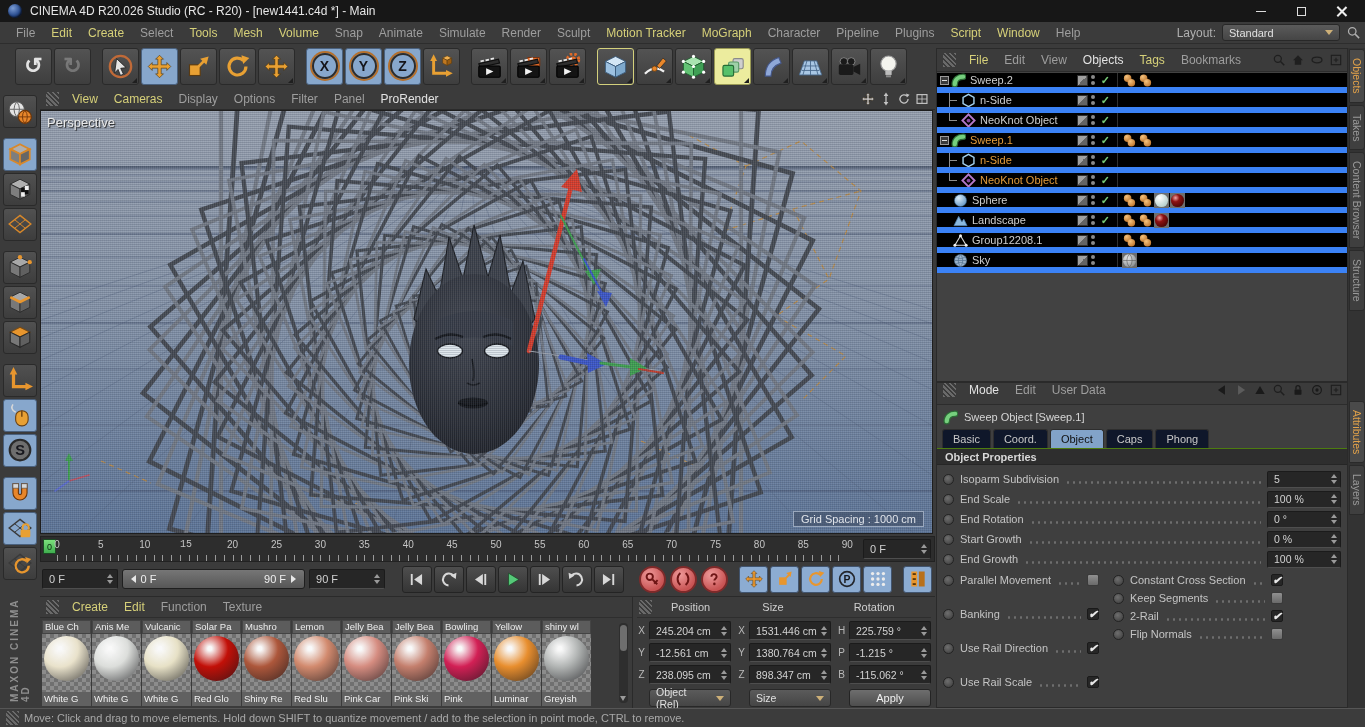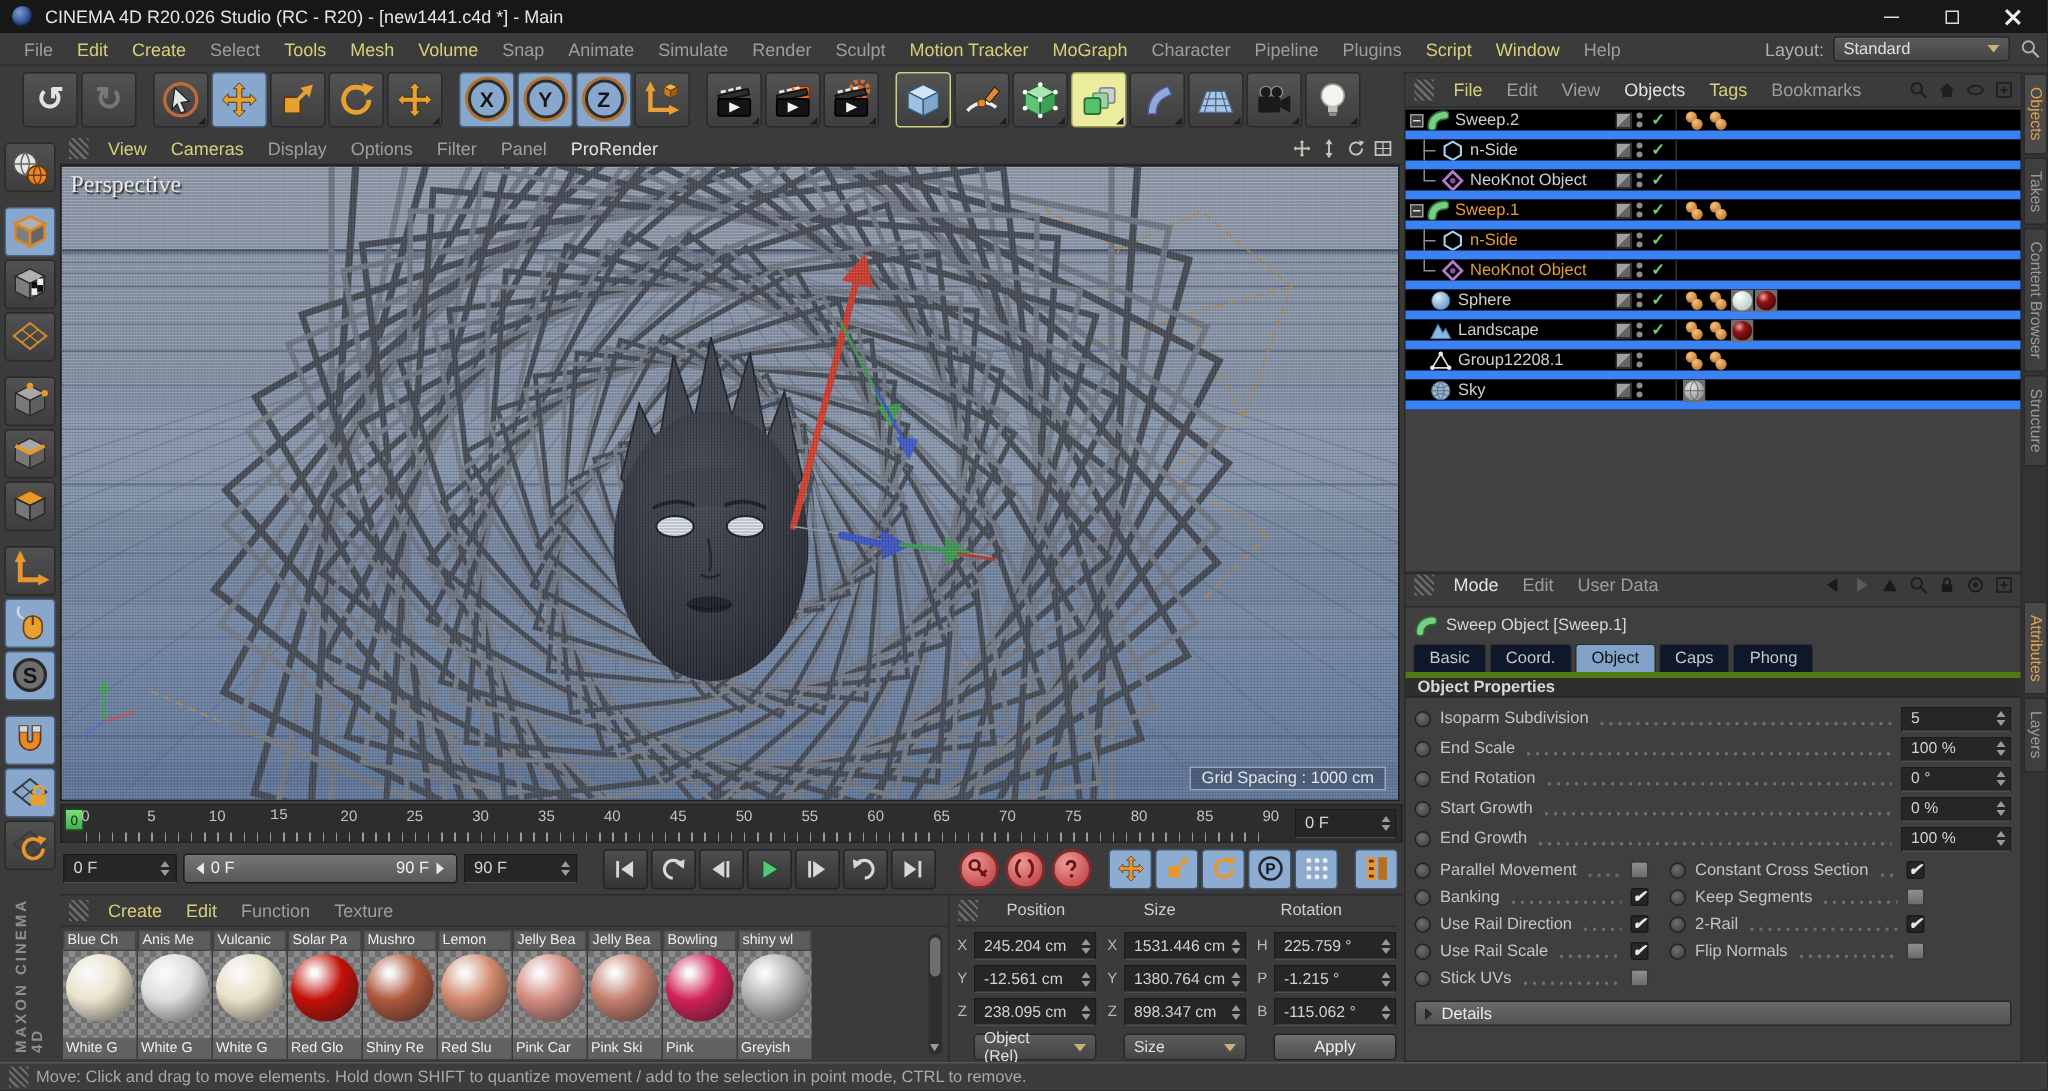--- a/index.html
+++ b/index.html
@@ -57,21 +57,21 @@
 
   
   .viewport{position:absolute;left:40px;top:88px;width:895px;height:448px;background:#3b3b3b;}
   .vp-menu{height:22px;display:flex;align-items:center;border-bottom:1px solid #2b2b2b;padding:0 4px;}
   .grip{width:13px;height:14px;margin:0 5px 0 2px;background-image:repeating-linear-gradient(45deg,#6a6a6a 0 1.5px,transparent 1.5px 3.5px);}
   .vp-icons{margin-left:auto;display:flex;gap:4px;padding-right:2px;}
   .vp-icons .icon{width:14px;height:14px;}
   .vp-canvas{position:relative;width:893px;height:424px;border:1px solid #1e1e1e;box-shadow:inset 0 0 0 1px #6d87a8;overflow:hidden;}
   #scene{position:absolute;left:0;top:0;width:893px;height:424px;}
   .dither{position:absolute;inset:0;pointer-events:none;background-image:repeating-linear-gradient(0deg,rgba(35,45,66,.18) 0 1px,transparent 1px 2px),repeating-linear-gradient(90deg,rgba(225,228,236,.10) 0 1px,transparent 1px 2px);}
-  .vp-label{position:absolute;left:6px;top:4px;color:#e8e8e8;text-shadow:1px 1px 1px #222;font-size:16px;font-family:Liberation Serif, serif;}
+  .vp-label{position:absolute;left:6px;top:4px;color:#e8e8e8;text-shadow:1px 1px 1px #222;font-size:13px;}
   .grid-info{position:absolute;right:8px;bottom:6px;color:#e0e4ea;background:rgba(60,72,95,.55);border:1px solid #9aa8bd;padding:1px 7px;font-size:11px;}
 
   
   .ruler{position:absolute;left:40px;top:536px;width:895px;height:26px;background:#2d2d2d;border:1px solid #222;}
   .tick-num{position:absolute;top:2px;width:20px;text-align:center;color:#c4c4c4;font-size:10px;}
   .tick-strip{position:absolute;left:16px;top:18px;width:790px;height:6px;background-image:repeating-linear-gradient(to right,#9a9a9a 0 1px,transparent 1px 8.78px);}
   .playhead{position:absolute;left:2px;top:2px;width:13px;height:15px;background:linear-gradient(#7ce07c,#3fae4f);border:1px solid #1c4a24;color:#0c2a10;font-size:9px;display:flex;align-items:center;justify-content:center;}
   .ruler-field{position:absolute;right:3px;top:2px;width:68px;height:20px;}
 
   .field{display:flex;align-items:center;background:#262626;border:1px solid #1b1b1b;border-bottom-color:#4e4e4e;border-radius:2px;color:#d2d2d2;padding:0 2px 0 6px;height:20px;}
@@ -148,30 +148,30 @@
   .om-tags .icon{width:15px;height:15px;}
 
   
   .attrpanel{position:absolute;left:936px;top:382px;width:412px;height:326px;background:#3f3f3f;border:1px solid #2a2a2a;}
   .at-head{height:22px;background:#3b3b3b;border-bottom:1px solid #2c2c2c;display:flex;align-items:flex-start;padding:0 4px;}
   .at-title{display:flex;align-items:center;height:24px;padding:0 6px;gap:6px;color:#d6d6d6;}
   .at-title .icon{width:15px;height:15px;}
   .at-tabs{display:flex;gap:2px;padding:0 5px;height:19px;}
   .at-tab{padding:1px 10px;background:#0f172a;border:1px solid #2e2e2e;border-bottom:none;border-radius:3px 3px 0 0;color:#c8c8c8;display:flex;align-items:center;}
   .at-tab.active{background:#82a3c9;color:#101010;}
-  .at-section{height:17px;background:#2e2e2e;color:#d8d8d8;font-weight:bold;display:flex;align-items:center;padding:0 8px;border-top:4px solid #4d7c0f;border-bottom:1px solid #262626;}
+  .at-section{height:17px;background:#2e2e2e;color:#d8d8d8;font-weight:bold;display:flex;align-items:center;padding:0 8px;border-top:1px solid #4d7c0f;border-bottom:1px solid #262626;}
   .at-body{padding:4px 6px 0 6px;}
   .prow{display:flex;align-items:center;height:20px;}
   .radio{width:11px;height:11px;border-radius:50%;background:radial-gradient(circle at 40% 35%,#6e6e6e,#3a3a3a);border:1px solid #232323;margin-right:6px;flex:none;}
   .plabel{color:#c4c4c4;white-space:nowrap;}
   .leader{flex:1;height:3px;margin:6px 6px 0 6px;background-image:radial-gradient(circle,#6e6e6e 1px,transparent 1.4px);background-size:6px 3px;background-repeat:repeat-x;}
   .prow .field{width:74px;height:17px;font-size:10.5px;flex:none;}
   .checksgrid{display:flex;padding:2px 6px 0 6px;}
   .ccol{display:flex;flex-direction:column;}
-  .ccol.left{width:156px;margin-right:14px;}
+  .ccol.left{width:156px;margin-right:14px;gap:16px;}
   .ccol.right{width:170px;}
   .crow{display:flex;align-items:center;height:18px;}
   .cbox{width:12px;height:12px;border-radius:2px;flex:none;}
   .cbox.off{background:linear-gradient(#909090,#6a6a6a);border:1px solid #3a3a3a;}
   .cbox.on{background:#262626;border:1px solid #1a1a1a;color:#e8e8e8;font-size:11px;font-style:italic;font-weight:bold;line-height:11px;text-align:center;}
   .cbox.on::before{content:"✔";}
   .details{margin:6px 6px 0 6px;height:17px;border:1px solid #2a2a2a;border-radius:2px;background:linear-gradient(#6a6a6a,#525252);display:flex;align-items:center;padding:0 6px;color:#ececec;gap:6px;}
   .dt-arrow{width:0;height:0;border-top:4px solid transparent;border-bottom:4px solid transparent;border-left:5px solid #2a2a2a;}
 
   
@@ -1064,20 +1064,27 @@
           <div class="mat-bot">Pink Ski</div>
         </div>
         <div class="matcard">
           <div class="mat-top">Bowling</div>
           <div class="mat-sph">
             <div class="mat-ball" style="background: radial-gradient(circle at 35% 28%, rgba(255, 255, 255, 0.95) 5%, rgb(210, 32, 85) 42%, rgb(22, 22, 26) 120%);"></div>
           </div>
           <div class="mat-bot">Pink</div>
         </div>
         <div class="matcard">
+          <div class="mat-top">Yellow</div>
+          <div class="mat-sph">
+            <div class="mat-ball" style="background: radial-gradient(circle at 35% 28%, rgba(255, 255, 255, 0.95) 5%, rgb(232, 142, 46) 42%, rgb(22, 22, 26) 120%);"></div>
+          </div>
+          <div class="mat-bot">Luminar</div>
+        </div>
+        <div class="matcard">
           <div class="mat-top">shiny wl</div>
           <div class="mat-sph">
             <div class="mat-ball" style="background: radial-gradient(circle at 35% 28%, rgba(255, 255, 255, 0.95) 5%, rgb(178, 181, 180) 42%, rgb(22, 22, 26) 120%);"></div>
           </div>
           <div class="mat-bot">Greyish</div>
         </div>
       </div>
     <div class="mat-scroll">
       <span class="mat-thumb"></span>
       <span class="mat-down"></span>

